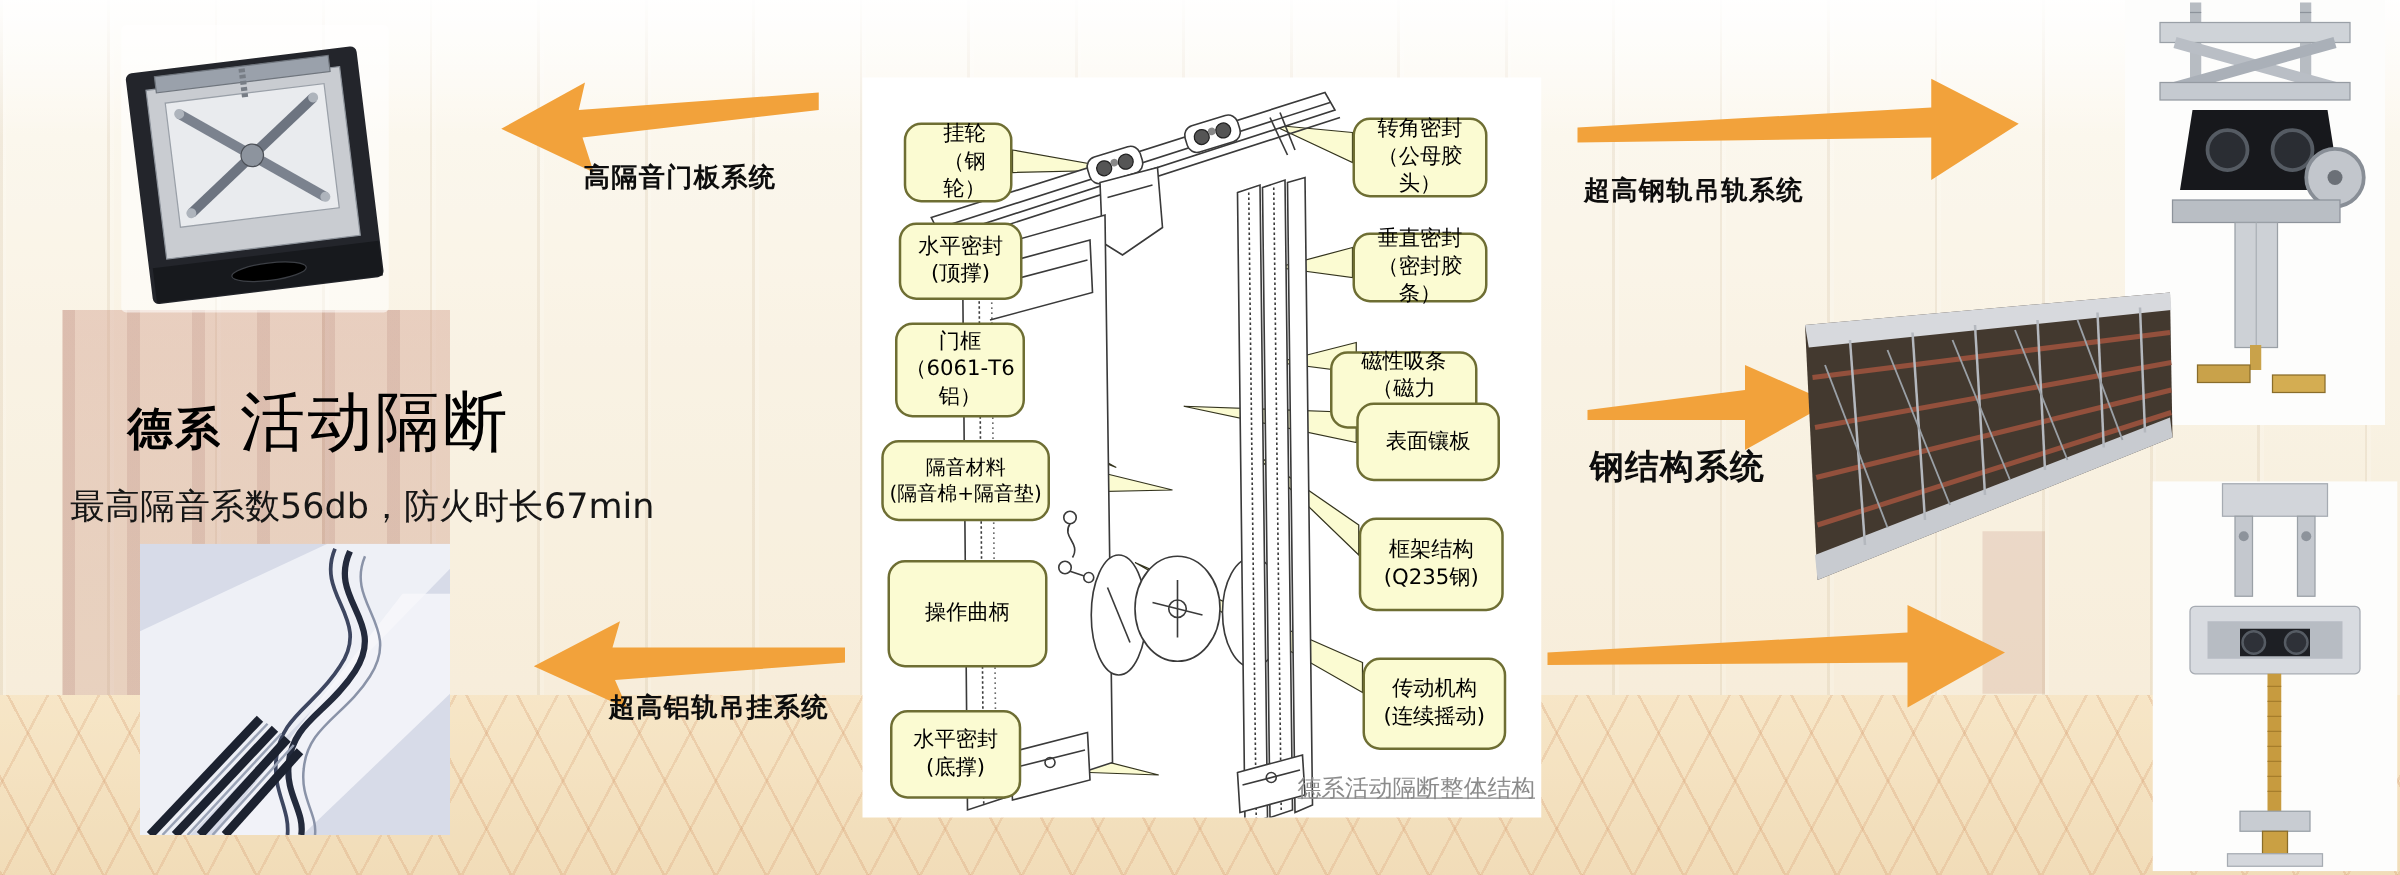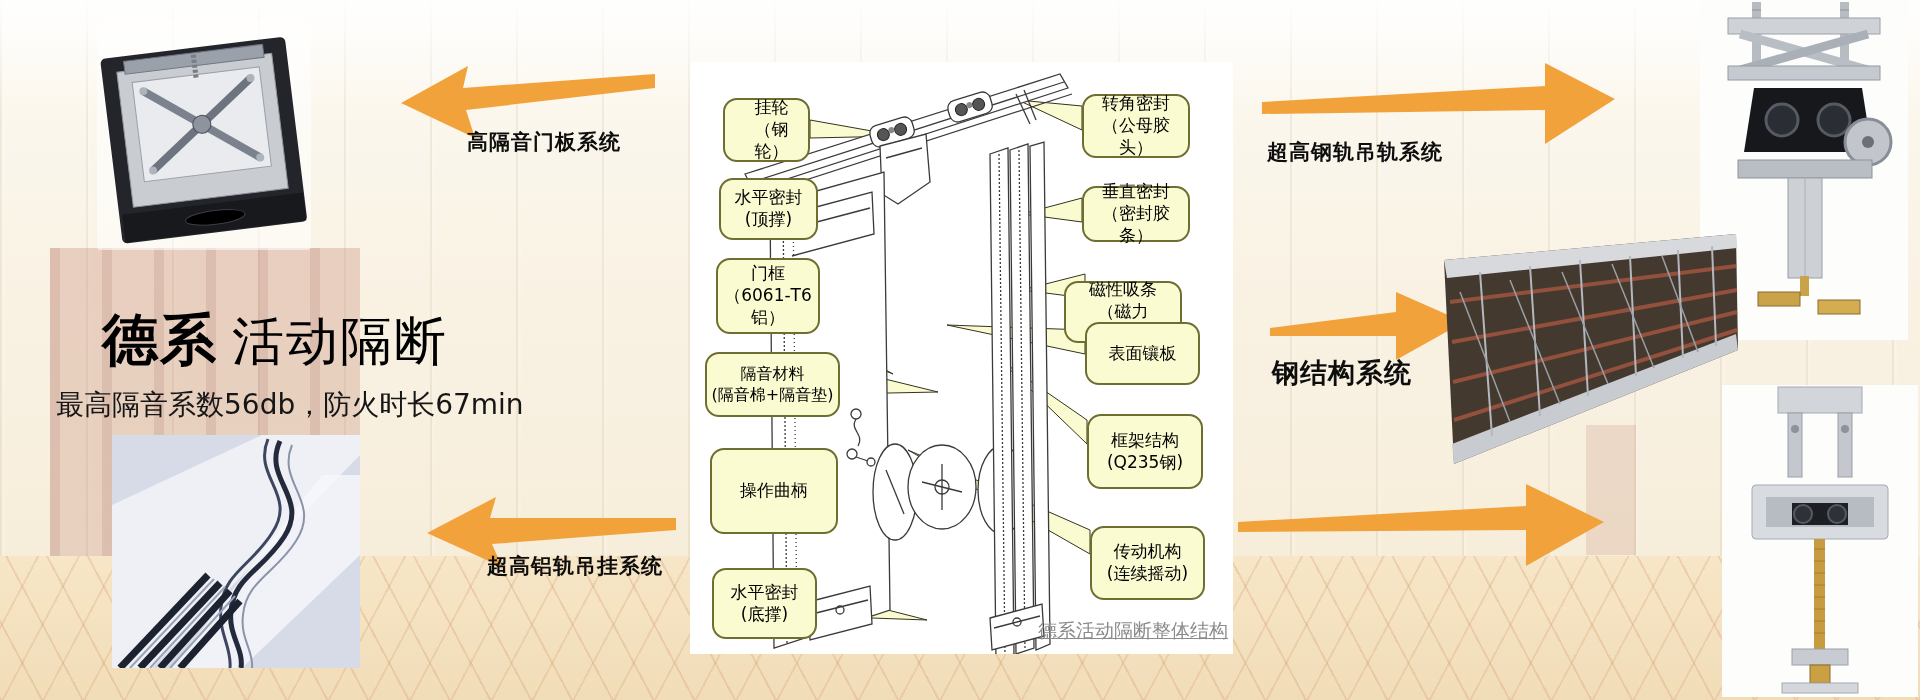--- a/index.html
+++ b/index.html
@@ -23,21 +23,21 @@
     repeating-linear-gradient(-62deg, rgba(198,118,58,0.26) 0 2px, rgba(0,0,0,0) 2px 36px),
     linear-gradient(180deg,#f4ddb2,#eccf9d);}
   .bg-veil{inset:0;background:rgba(255,255,255,0.28);}
   
   .abs{position:absolute;}
   .sys-label{position:absolute;font-weight:bold;font-size:21px;color:#0d0d0d;letter-spacing:1px;white-space:nowrap;}
   .arrow-svg{position:absolute;overflow:visible;}
   .arrow-poly{fill:#F2A23B;}
   
   .main-title{position:absolute;left:102px;top:303px;white-space:nowrap;color:#000;}
-  .main-title .t1{font-size:56px;font-weight:900;letter-spacing:2px;font-family:Liberation Serif, serif;}
+  .main-title .t1{font-size:36px;font-weight:900;letter-spacing:2px;font-family:Liberation Serif, serif;}
   .main-title .t2{font-size:52px;font-weight:500;margin-left:14px;letter-spacing:2px;}
   .sub-title{position:absolute;left:56px;top:386px;font-size:28px;color:#161616;white-space:nowrap;}
   
   .diagram-panel{position:absolute;left:690px;top:62px;width:543px;height:592px;background:#ffffff;}
   .diagram-art{position:absolute;left:0;top:0;}
   .callout{position:absolute;background:#FBFBD2;border:2px solid #6E6E33;border-radius:14px;
     display:flex;flex-direction:column;justify-content:center;align-items:center;text-align:center;
     font-size:17px;line-height:1.28;color:#000;box-sizing:border-box;padding:2px 3px;}
   .callout span:empty{display:none;}
   .diagram-caption{position:absolute;left:348px;top:556px;font-size:19px;color:#8b8b8b;white-space:nowrap;text-decoration:underline;}

